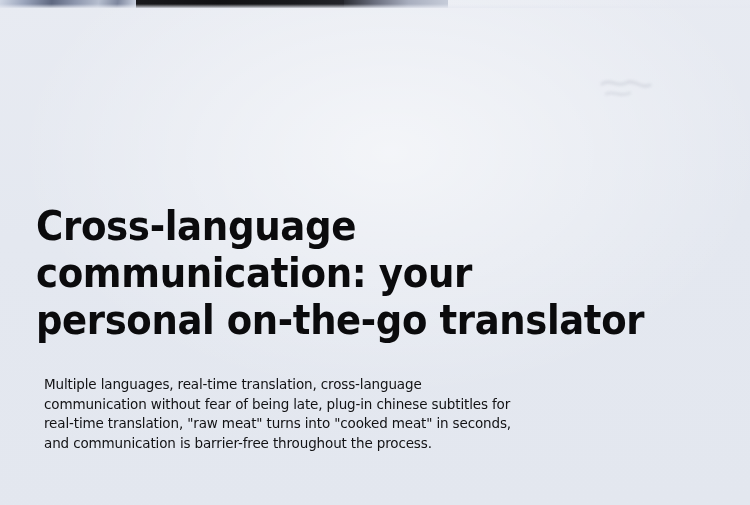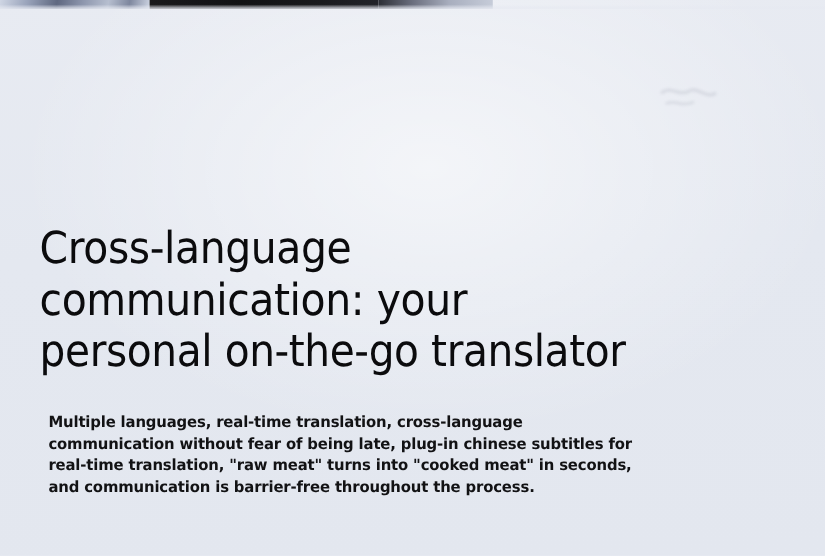--- a/index.html
+++ b/index.html
@@ -83,42 +83,42 @@
   }
 
   
   .headline {
     position: absolute;
     left: 36px;
     top: 176px;
     width: 690px;
     color: #0b0b0d;
     font-family: "DejaVu Sans", sans-serif;
-    font-weight: normal;
+    font-weight: bold;
     font-size: 40px;
     line-height: 47px;
     letter-spacing: -0.4px;
   }
   .headline .hl-line {
     display: block;
     white-space: nowrap;
   }
   .hl-line-1 { transform: scaleX(0.93); transform-origin: left center; }
   .hl-line-2 { transform: scaleX(0.93); transform-origin: left center; }
   .hl-line-3 { transform: scaleX(0.925); transform-origin: left center; }
 
   
   .subcopy {
     position: absolute;
     left: 44px;
     top: 361px;
     width: 640px;
     color: #121214;
     font-family: "DejaVu Sans", sans-serif;
-    font-weight: bold;
+    font-weight: normal;
     font-size: 14px;
     line-height: 19.5px;
     letter-spacing: -0.15px;
   }
   .subcopy .sc-line {
     display: block;
     white-space: nowrap;
     transform: scaleX(0.965);
     transform-origin: left center;
   }

